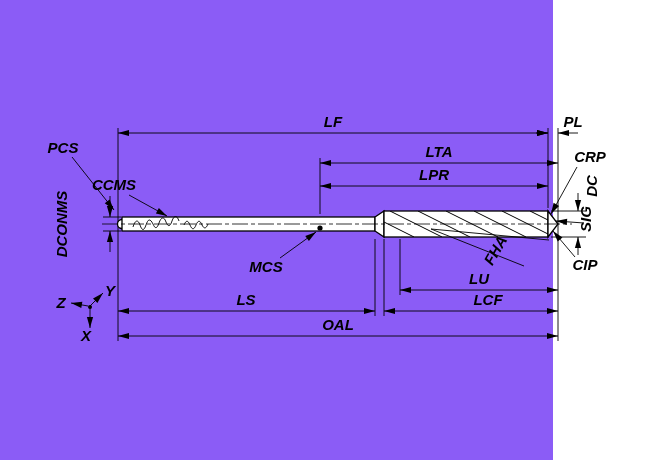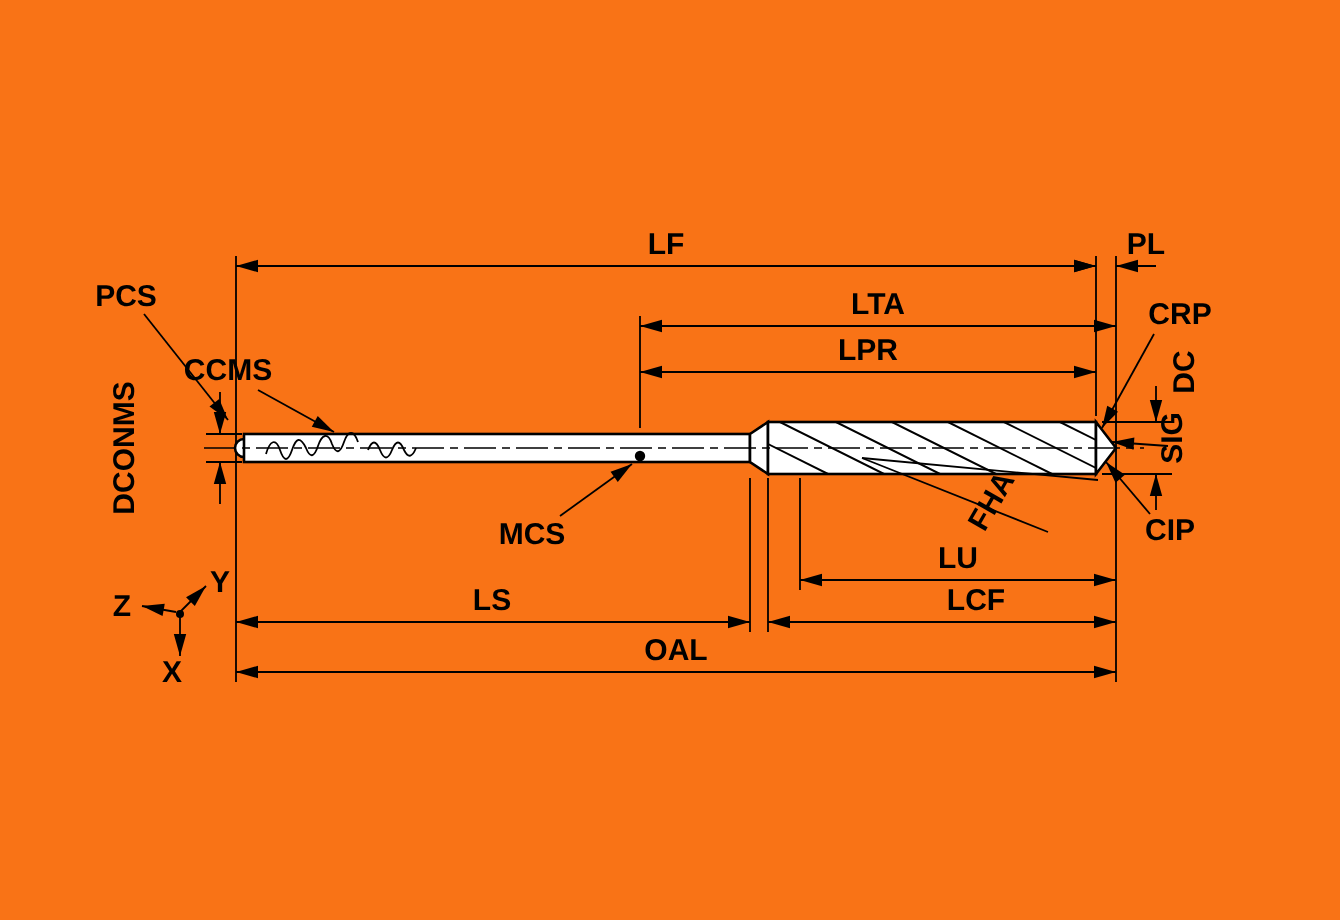--- a/index.html
+++ b/index.html
@@ -1,18 +1,19 @@
 <!DOCTYPE html>
 <html><head>
 <meta charset="utf-8">
 <style>
   html,body{margin:0;padding:0;background:#fff;}
   .stage{
-    width:670px;height:460px;background:#f97316;position:relative;
+    width:553px;height:460px;background:#8b5cf6;position:relative;
     font-family:"Liberation Sans", sans-serif;
+    font-style:italic;
   }
   svg{display:block;}
   svg text{
     font-family:"Liberation Sans", sans-serif;
     font-weight:bold;
     font-size:15px;
     fill:#000;
   }
   .thin{stroke:#000;stroke-width:0.9;fill:none;}
   .outline{stroke:#000;stroke-width:1.3;fill:#ffffff;}

